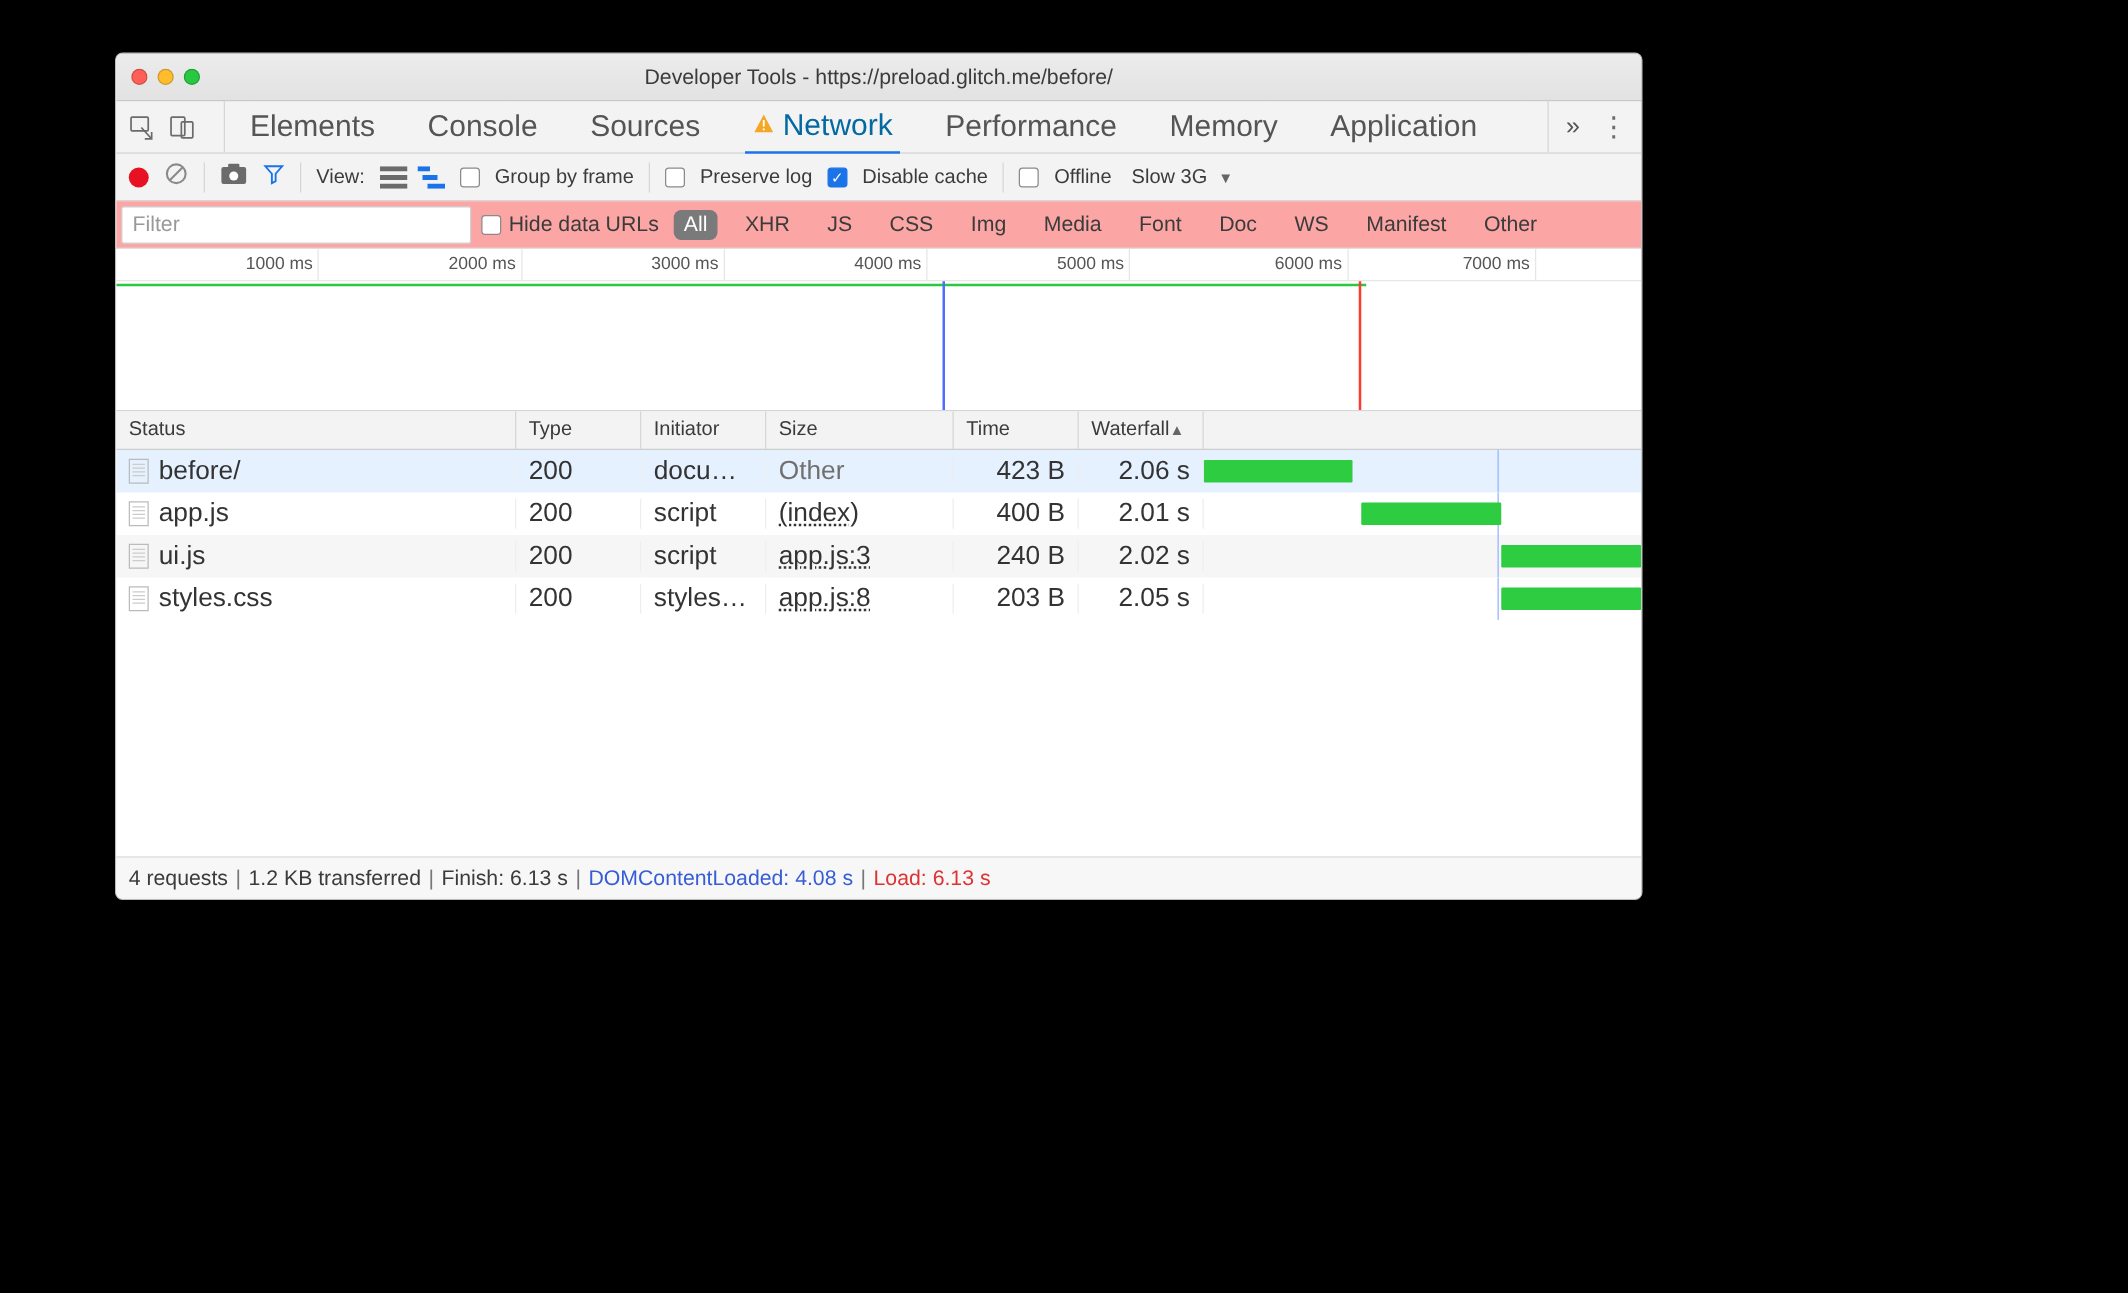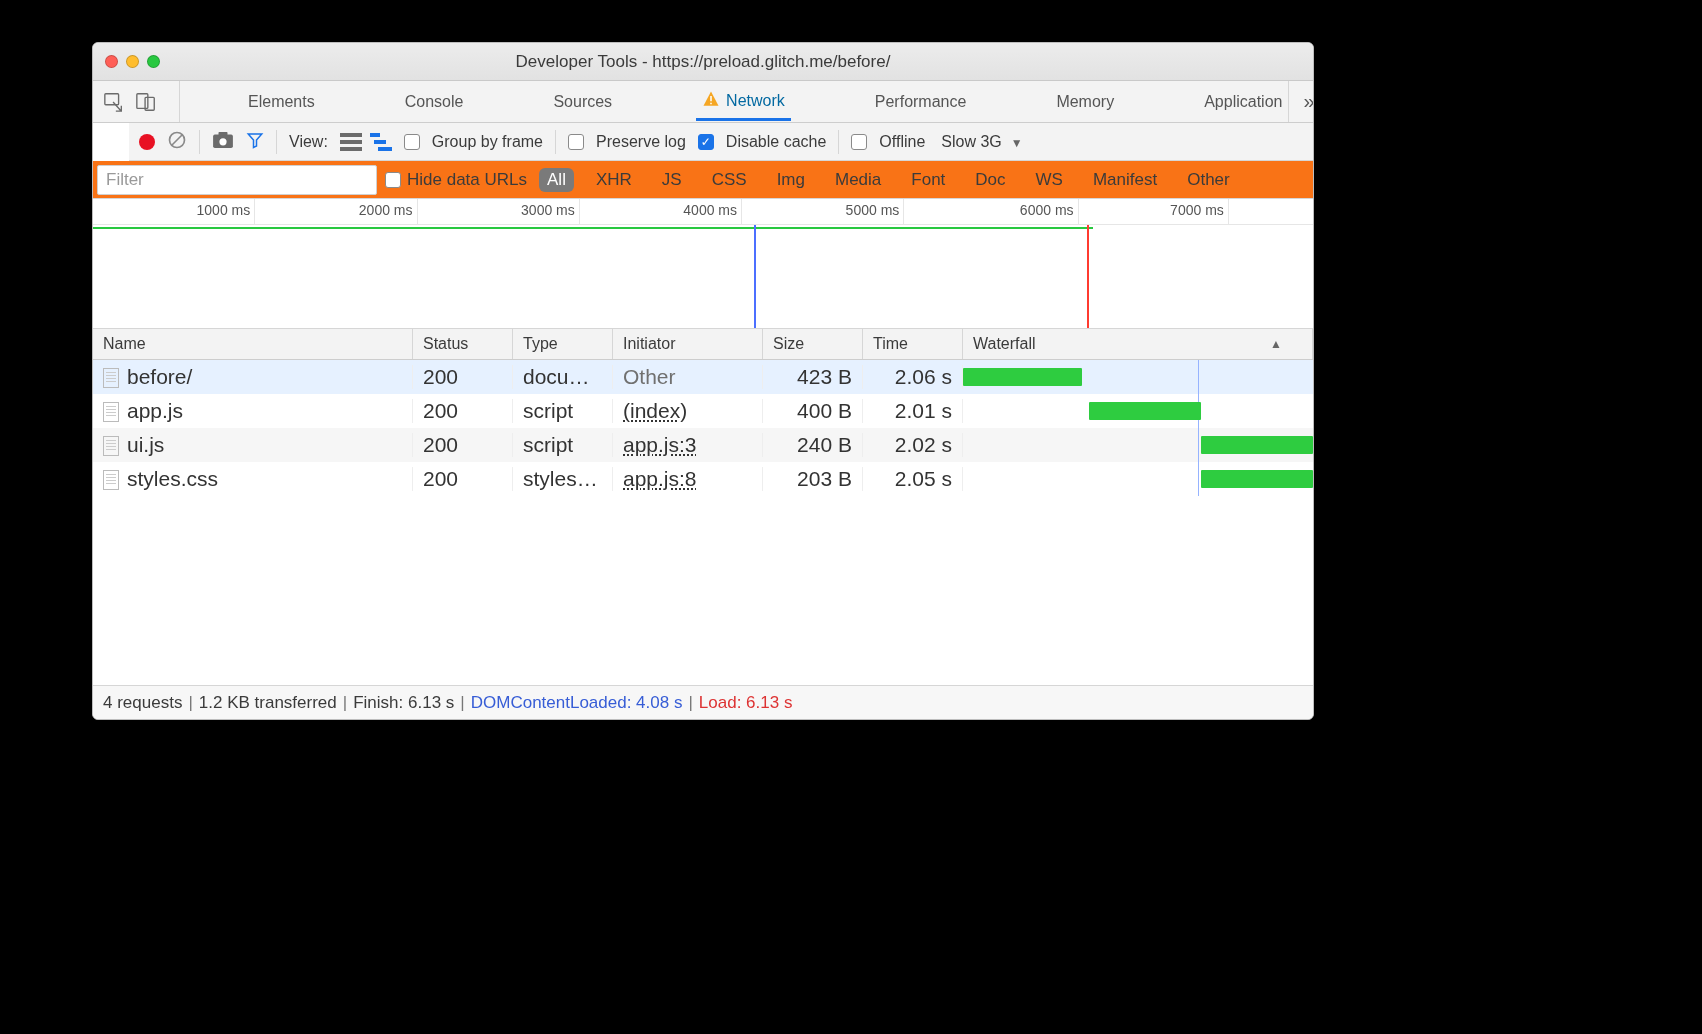--- a/index.html
+++ b/index.html
@@ -33,53 +33,53 @@
   
   .tabsbar {
     height: 42px;
     background: #f3f3f3;
     border-bottom: 1px solid #cdcdcd;
     display: flex; align-items: stretch;
     padding: 0 10px;
   }
   .tabsbar .left-icons { display: flex; align-items: center; gap: 10px; padding-right: 22px; border-right: 1px solid #d6d6d6; margin-right: 14px;}
   .tabsbar .tabs { display: flex; align-items: center; gap: 30px; }
-  .tab { font-size: 16px; color: #555; padding: 8px 6px; display: flex; align-items: center; gap: 6px; margin-left: 48px; }
+  .tab { font-size: 24px; color: #555; padding: 8px 6px; display: flex; align-items: center; gap: 6px; }
   .tab.active { color: #0369a1; border-bottom: 3px solid #1a73e8; padding-bottom: 6px; }
   .tabsbar .right { margin-left: auto; display: flex; align-items: center; gap: 16px; border-left: 1px solid #d6d6d6; padding-left: 14px;}
   .icon-inspect, .icon-device { width: 22px; height: 22px; display: inline-block; }
   .icon-inspect svg, .icon-device svg { width: 22px; height: 22px; stroke: #6b6b6b; fill: none; stroke-width: 1.5; }
   .icon-warn svg { width: 18px; height: 18px; }
   .more-tabs { font-size: 20px; color: #555; }
   .kebab { font-size: 22px; color: #6b6b6b; letter-spacing: 1px; }
   
   .toolbar2 {
     height: 38px;
     background: #f3f3f3;
     border-bottom: 1px solid #d6d6d6;
     display: flex; align-items: center; gap: 12px;
     padding: 0 10px;
-    font-size: 16px; color: #3b3b3b; margin-left: 36px;
+    font-size: 16px; color: #3b3b3b;
   }
   .record-dot { width: 16px; height: 16px; background: #e81123; border-radius: 50%; }
   .no-symbol svg { width: 20px; height: 20px; stroke: #8a8a8a; fill: none; stroke-width: 2; }
   .vdiv { width: 1px; height: 24px; background: #d6d6d6; }
   .camera-icon svg { width: 22px; height: 18px; fill: #6b6b6b; }
   .funnel-icon svg { width: 18px; height: 18px; stroke: #1a73e8; fill: none; stroke-width: 2; }
   .view-icons { display: flex; gap: 8px; align-items: center; }
   .view-icons span { width: 22px; height: 18px; display: inline-block; }
   .view-icon-list svg, .view-icon-wf svg { width: 22px; height: 18px; }
   .chk { width: 16px; height: 16px; border: 1px solid #8a8a8a; border-radius: 3px; display: inline-flex; align-items: center; justify-content: center; background: #fff;}
   .chk.checked { background: #1a73e8; border-color: #1a73e8; }
   .chk.checked::after { content:"✓"; color:#fff; font-size: 12px; line-height:1;}
   .throttle-caret { font-size: 12px; color: #666; }
   
   .filterbar {
     height: 38px;
-    background: #f97316;
+    background: #fca5a5;
     border-bottom: 1px solid #d6d6d6;
     display: flex; align-items: center;
     padding: 0 0 0 4px;
     font-size: 17px; color: #3b3b3b;
   }
   .filterbox { width: 280px; height: 30px; border: 1px solid #d0d0d0; border-radius: 2px; margin-right: 8px; padding: 2px 8px; color: #888; background: #fff; display:flex; align-items:center;}
   .type-filters { display: flex; align-items: center; gap: 14px; }
   .type-pill { padding: 2px 8px; border-radius: 6px; }
   .type-pill.active { background: #7a7a7a; color: #fff; }
   
@@ -295,23 +295,20 @@
       </div>
     <div class="overview-body">
       <div class="ov-line-green" id="ov-green" style="width: 82%;"></div>
       <div class="ov-line-blue" id="ov-blue" style="left: 54.2%;"></div>
       <div class="ov-line-red" id="ov-red" style="left: 81.5%;"></div>
     </div>
   </div>
 
   <div class="grid thead" id="thead">
       <div class="th">
-        <span>Name</span>
-      </div>
-      <div class="th">
         <span>Status</span>
       </div>
       <div class="th">
         <span>Type</span>
       </div>
       <div class="th">
         <span>Initiator</span>
       </div>
       <div class="th">
         <span>Size</span>

